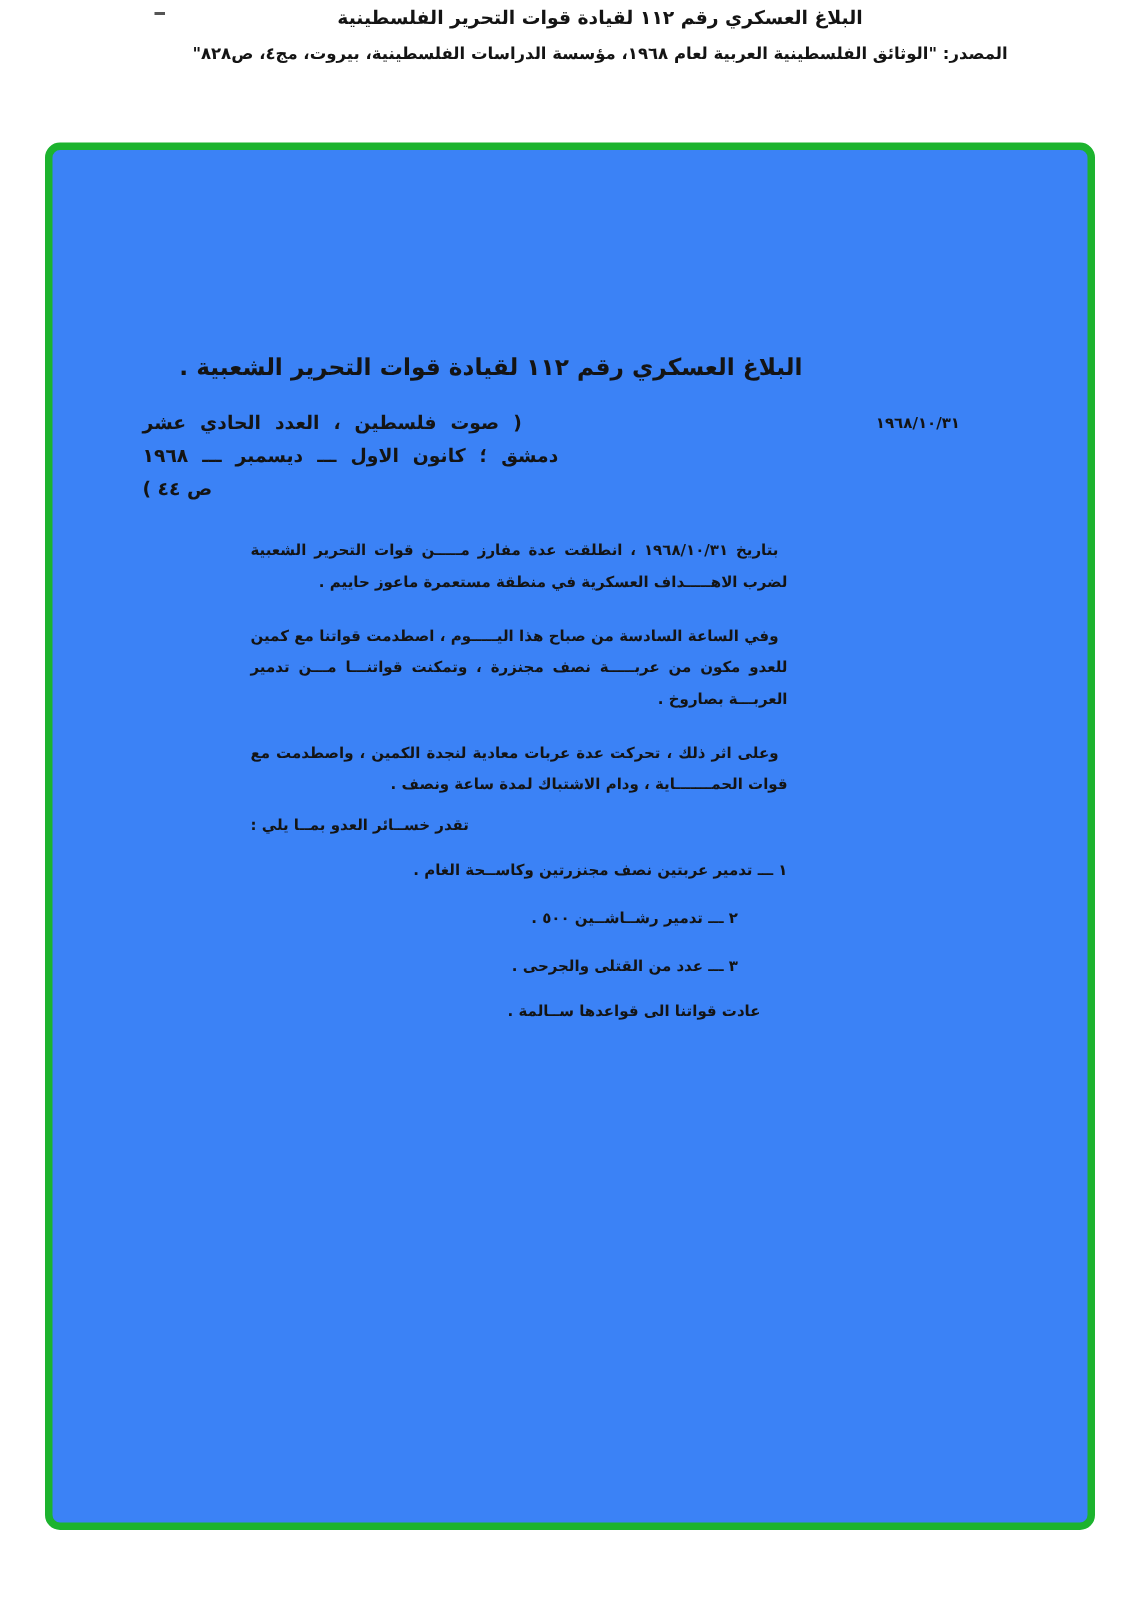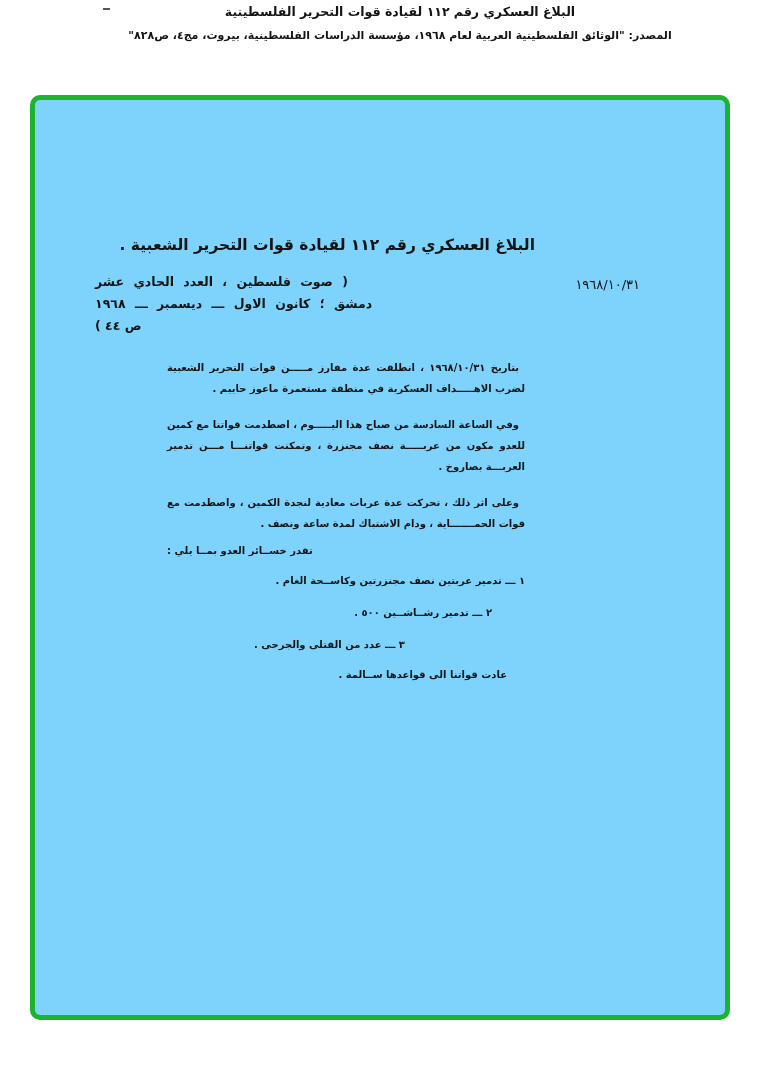--- a/index.html
+++ b/index.html
@@ -47,39 +47,39 @@
   
   .doc-frame {
     position: absolute;
     left: 30px;
     top: 95px;
     width: 700px;
     height: 925px;
     box-sizing: border-box;
     border: 5px solid var(--frame-green, #1cb32e);
     border-radius: 10px;
-    background: #7dd3fc;
+    background: #3b82f6;
     direction: rtl;
   }
 
   .doc-title {
     position: absolute;
     top: 136px;
     right: 190px;
     font-size: 15.5px;
     font-weight: bold;
     white-space: nowrap;
   }
 
   .doc-date {
     position: absolute;
     top: 177px;
     right: 85px;
-    font-size: 13px;
-    font-weight: normal;
+    font-size: 10px;
+    font-weight: bold;
   }
 
   .citation {
     position: absolute;
     top: 171px;
     left: 60px;
     width: 295px;
     font-size: 12.5px;
     font-weight: bold;
     line-height: 22px;
@@ -106,21 +106,21 @@
     margin: 0 7px 9px 0;
     text-align: left;
     text-indent: 0;
   }
   .loss-item {
     margin: 0 0 11px;
     text-align: right;
     line-height: 21px;
   }
   .loss-item-2, .loss-item-3 { margin-right: 33px; }
-  .loss-item-3 { margin-bottom: 9px; text-align: center; }
+  .loss-item-3 { margin-bottom: 9px; }
   .closing-line {
     margin: 0 12px 0 0;
     text-align: right;
     text-indent: 0;
   }
 </style>
 </head>
 <body>
 
 <span class="scan-artifact"></span>

